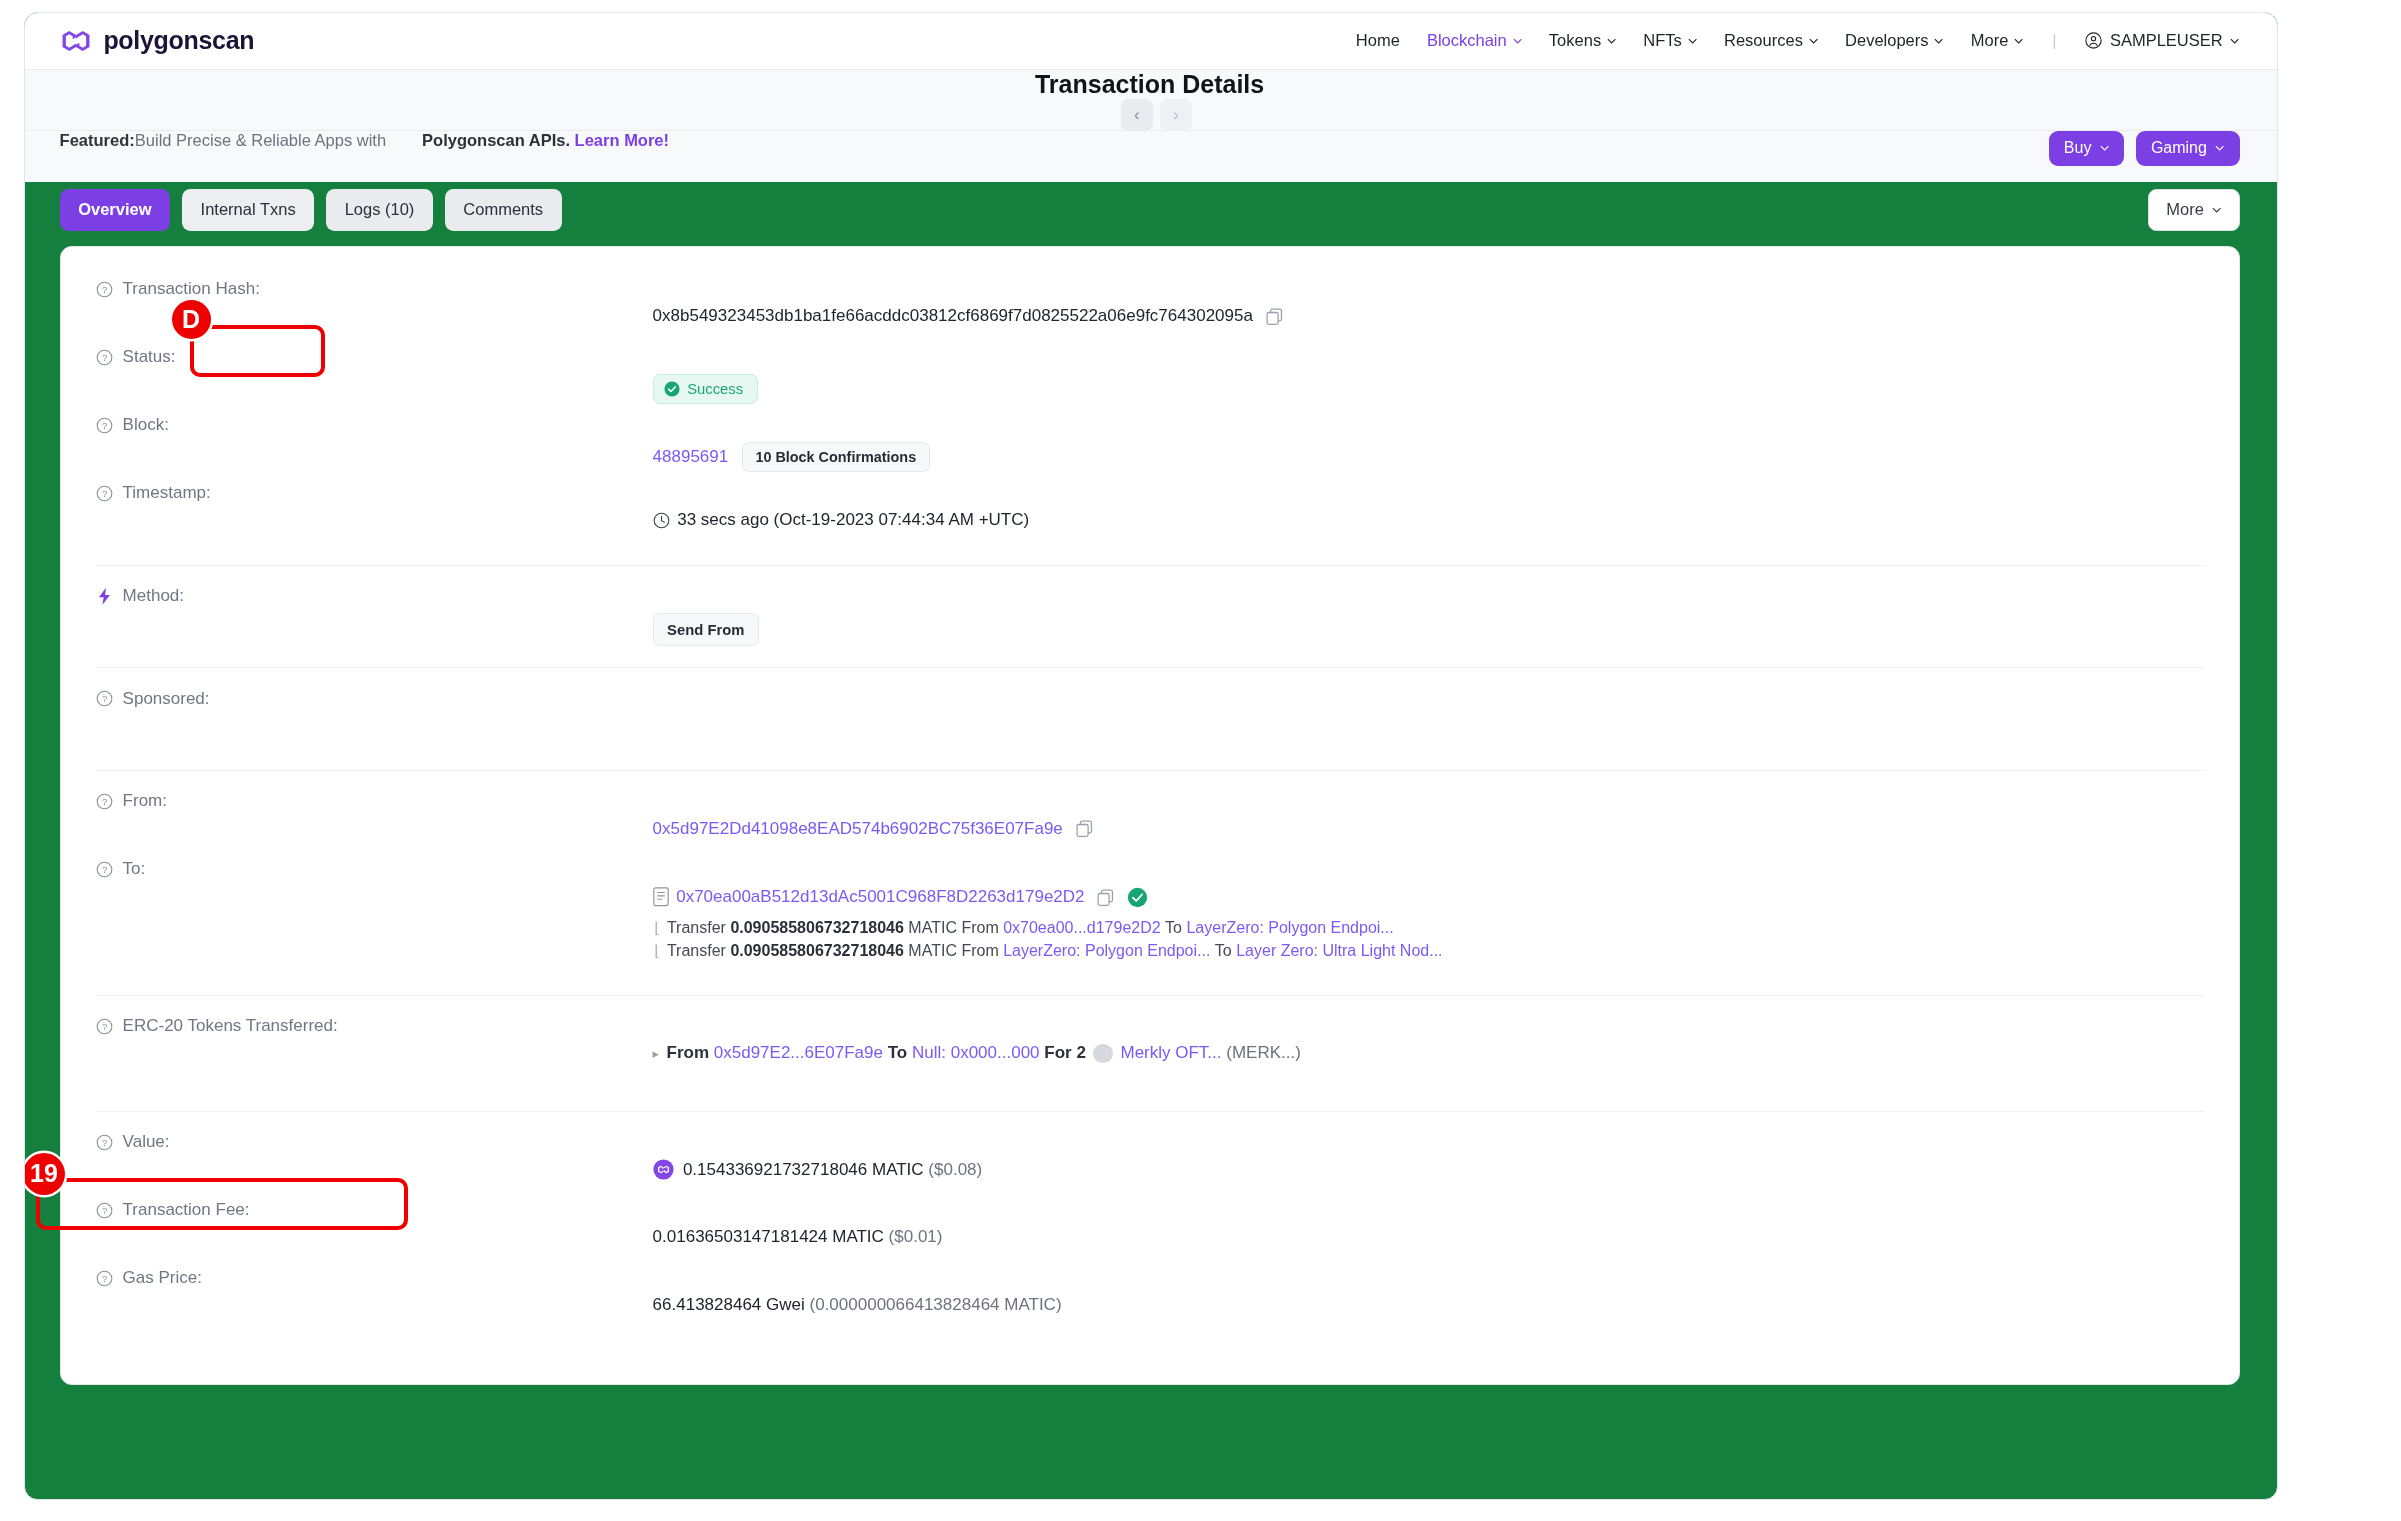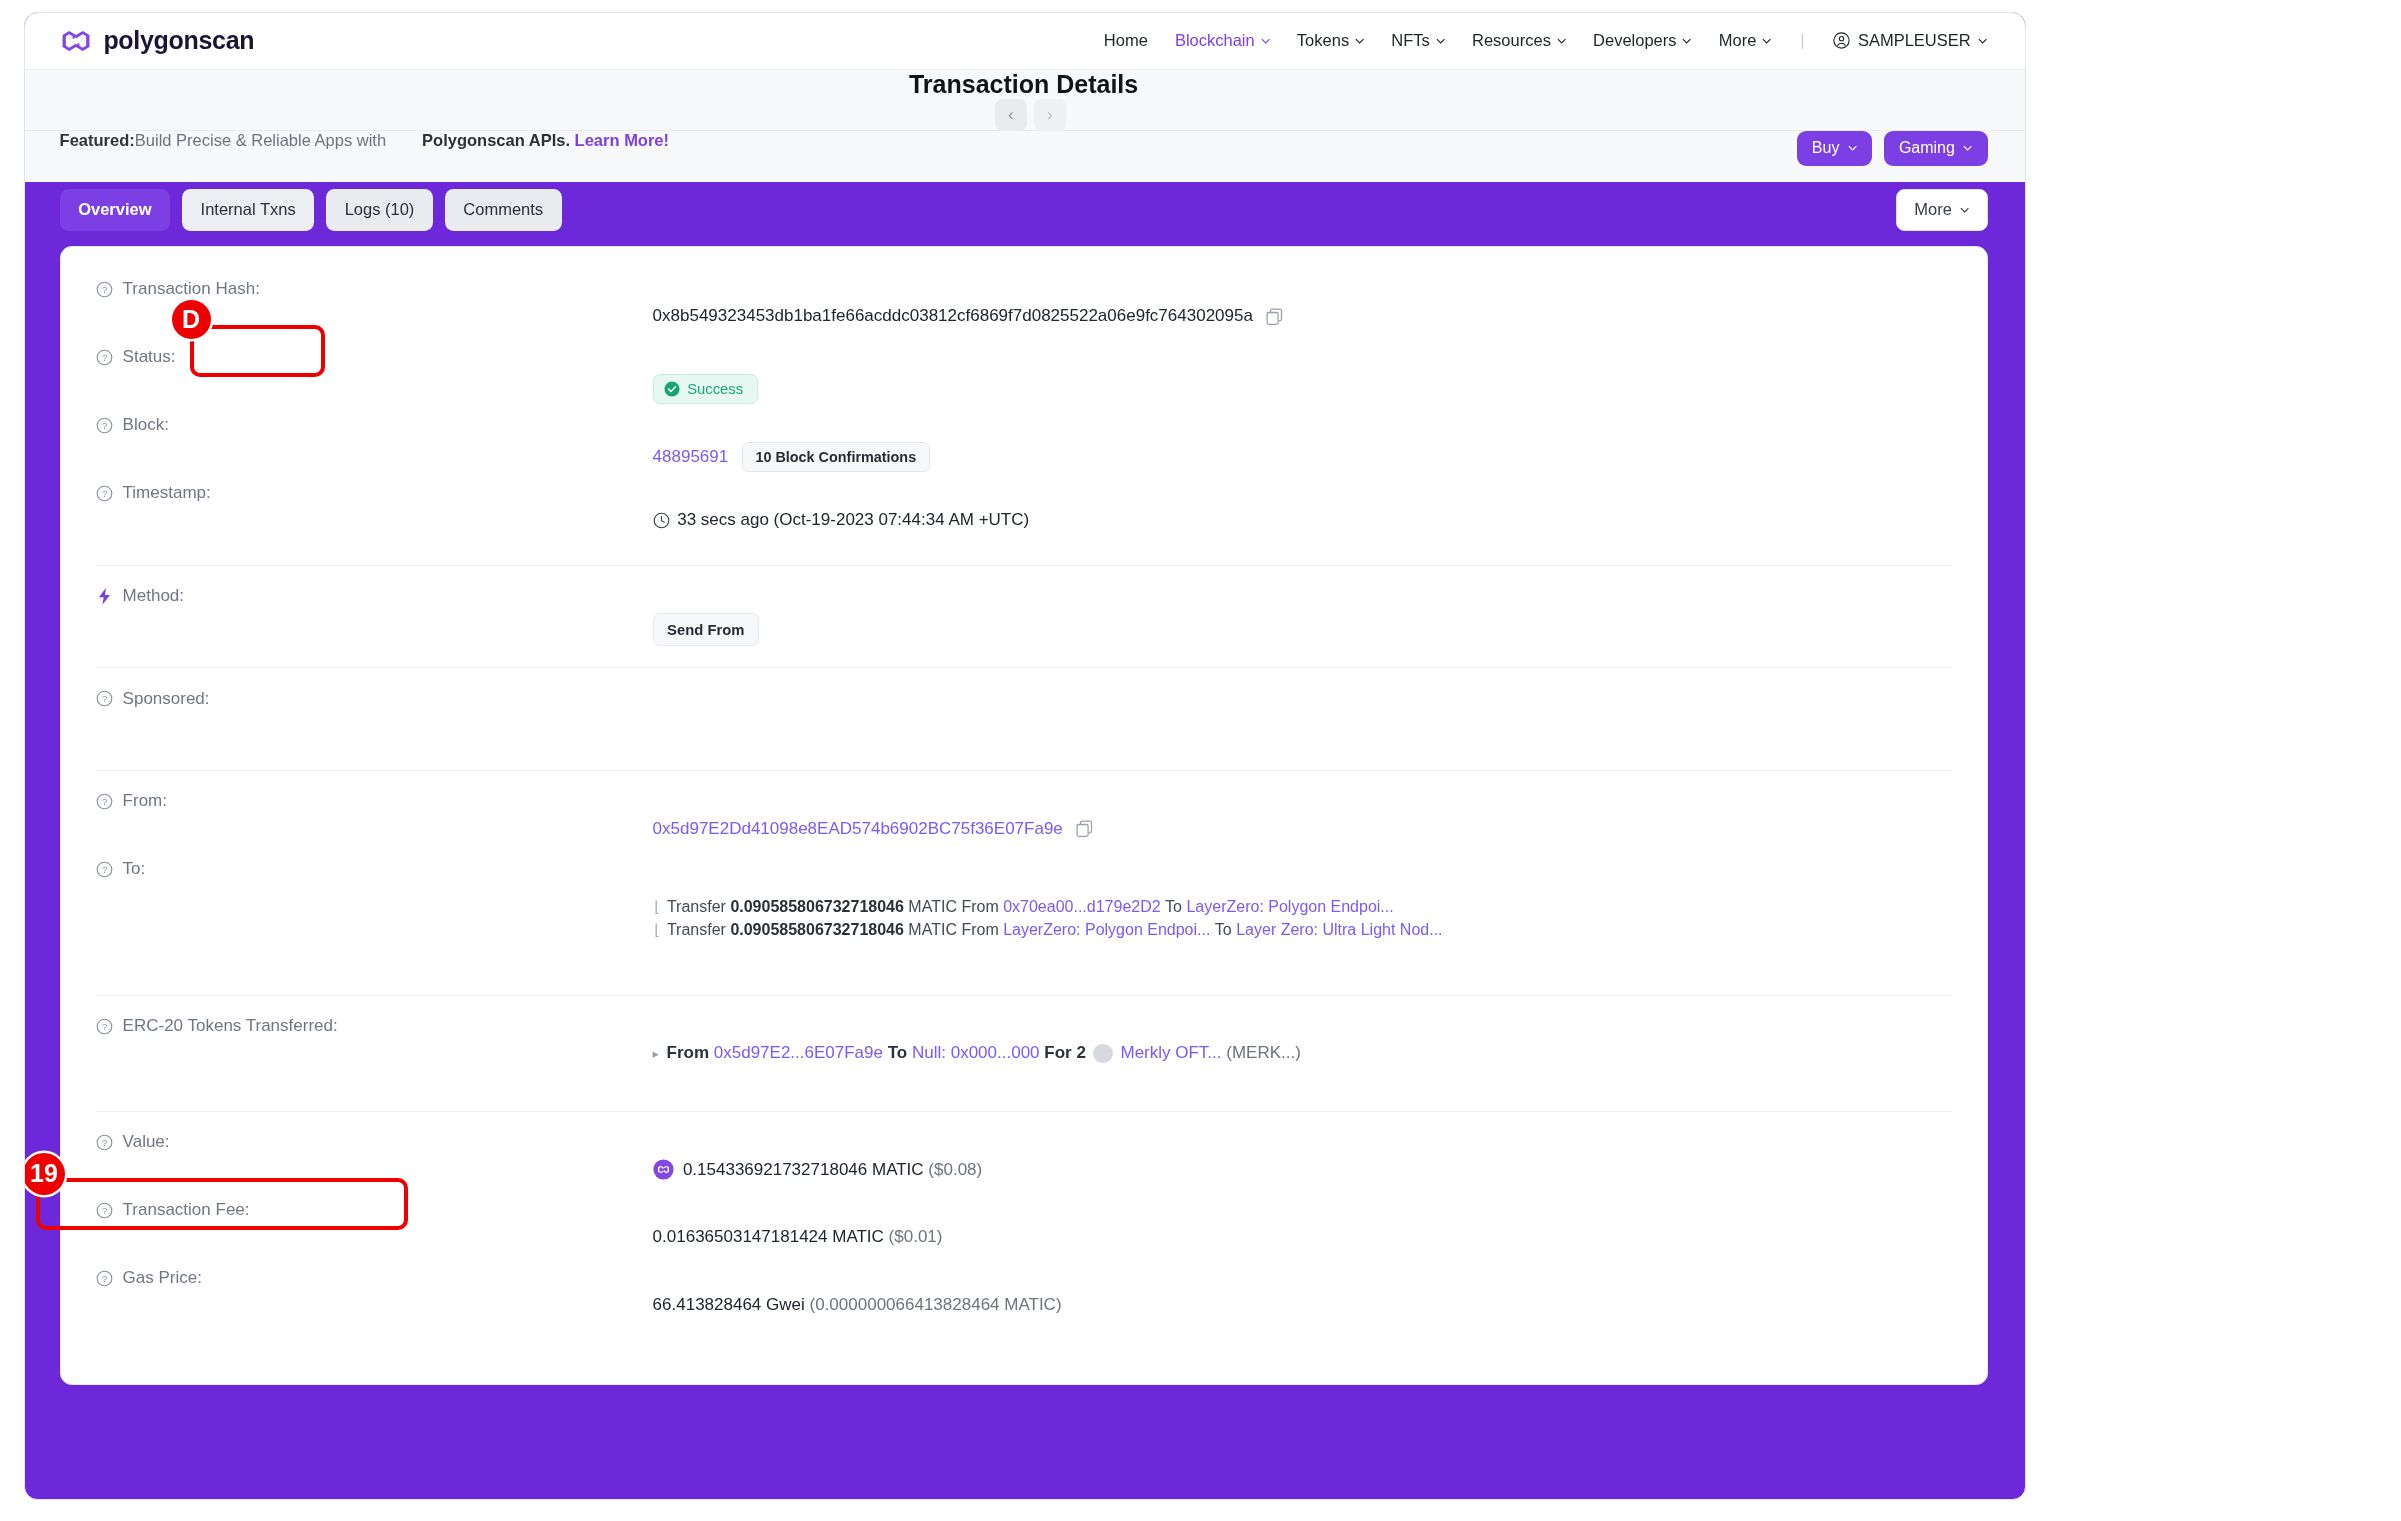--- a/index.html
+++ b/index.html
@@ -5,22 +5,22 @@
   * { box-sizing: border-box; margin: 0; padding: 0; }
   html, body {
     width: 2401px; height: 1522px;
     background: #ffffff;
     font-family: "Liberation Sans", sans-serif;
     overflow: hidden;
   }
   .page {
     position: absolute;
     left: 23.6px; top: 11.8px;
-    width: 2002px; height: 1488px;
-    background: #6d28d9;
+    width: 2254px; height: 1488px;
+    background: #15803d;
     border: 0.8px solid #e2e5ea;
     border-radius: 13.5px;
     overflow: hidden;
   }
 
   
   .navbar {
     height: 57px;
     background: #ffffff;
     display: flex;
@@ -419,20 +419,35 @@
 
     <div class="row" style="min-height:110px;">
       <div class="label">
         <svg class="qm" viewBox="0 0 20 20" style="font-size:20px">
             <circle cx="10" cy="10" r="8.6" fill="none" stroke="#8b929b" stroke-width="1.3"></circle>
             <text x="10" y="14.3" font-size="11" fill="#8b929b" text-anchor="middle" font-family="Liberation Sans">?</text>
           </svg>
         <span>To:</span>
       </div>
       <div class="val" style="display:block;">
+        <div style="display:flex;align-items:center;">
+          <svg class="docic" viewBox="0 0 19 23">
+              <rect x="1" y="1" width="17" height="21" rx="2" fill="none" stroke="#8e949d" stroke-width="1.4"></rect>
+              <path d="M5 6.5 H14 M5 10.5 H14 M5 14.5 H11" stroke="#8e949d" stroke-width="1.3"></path>
+            </svg>
+          <a class="lnk">0x70ea00aB512d13dAc5001C968F8D2263d179e2D2</a>
+          <svg class="copyic" viewBox="0 0 22 22">
+              <rect x="6.5" y="2.5" width="13" height="14" rx="2.2" fill="none" stroke="#9aa1aa" stroke-width="1.5"></rect>
+              <rect x="2.5" y="6.5" width="13" height="14" rx="2.2" fill="#fff" stroke="#9aa1aa" stroke-width="1.5"></rect>
+            </svg>
+          <svg class="verif" viewBox="0 0 25 25">
+              <circle cx="12.5" cy="12.5" r="11.5" fill="#17a673"></circle>
+              <path d="M7 12.8 L11 16.6 L18 8.9" stroke="#fff" stroke-width="2.1" fill="none" stroke-linecap="round" stroke-linejoin="round"></path>
+            </svg>
+        </div>
 
         <div class="sub-transfer" style="margin-top:11.8px;">
           <span class="corner">⌊</span>
           <span class="gl">Transfer</span>&nbsp;
           <b>0.090585806732718046</b>&nbsp;
           <span class="gl">MATIC</span>&nbsp;
           <span class="gl">From</span>&nbsp;
           <a class="lnk">0x70ea00...d179e2D2</a>&nbsp;
           <span class="gl">To</span>&nbsp;
           <a class="lnk">LayerZero: Polygon Endpoi...</a>

